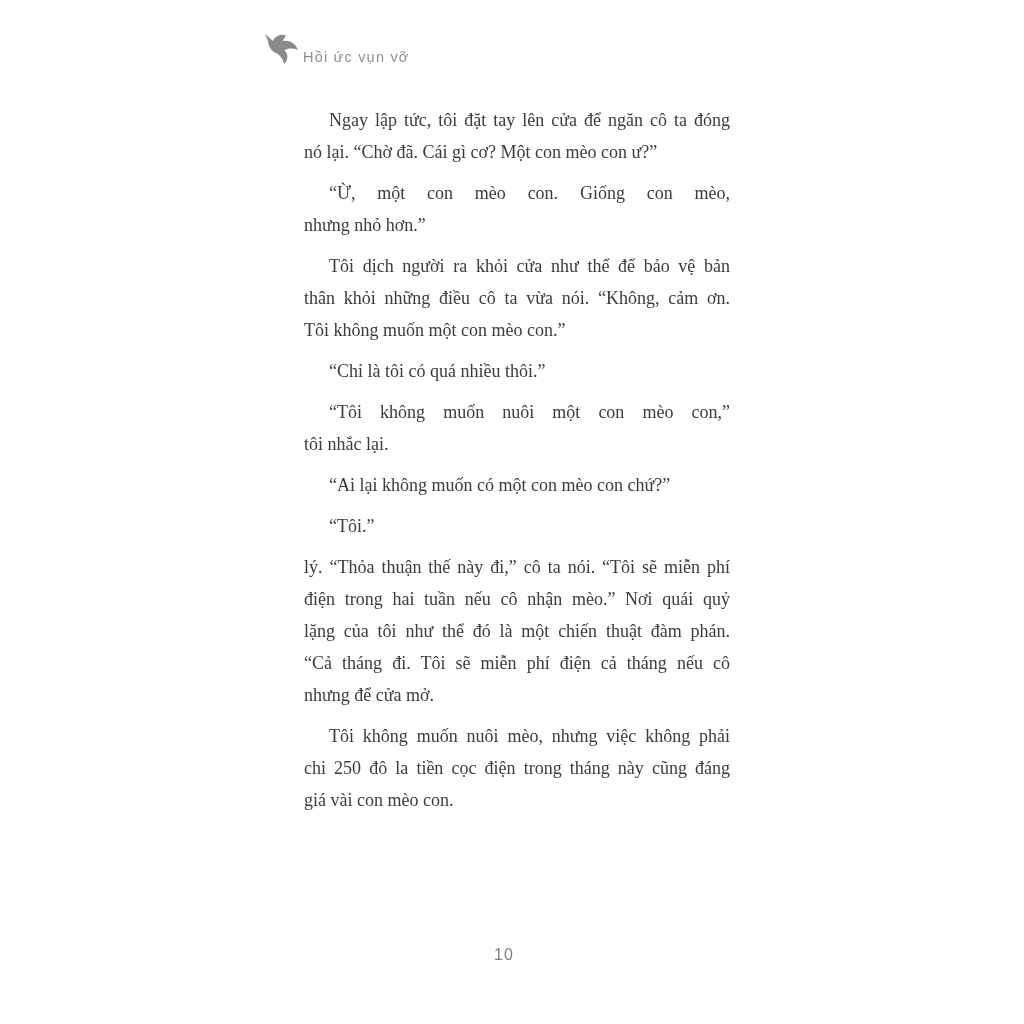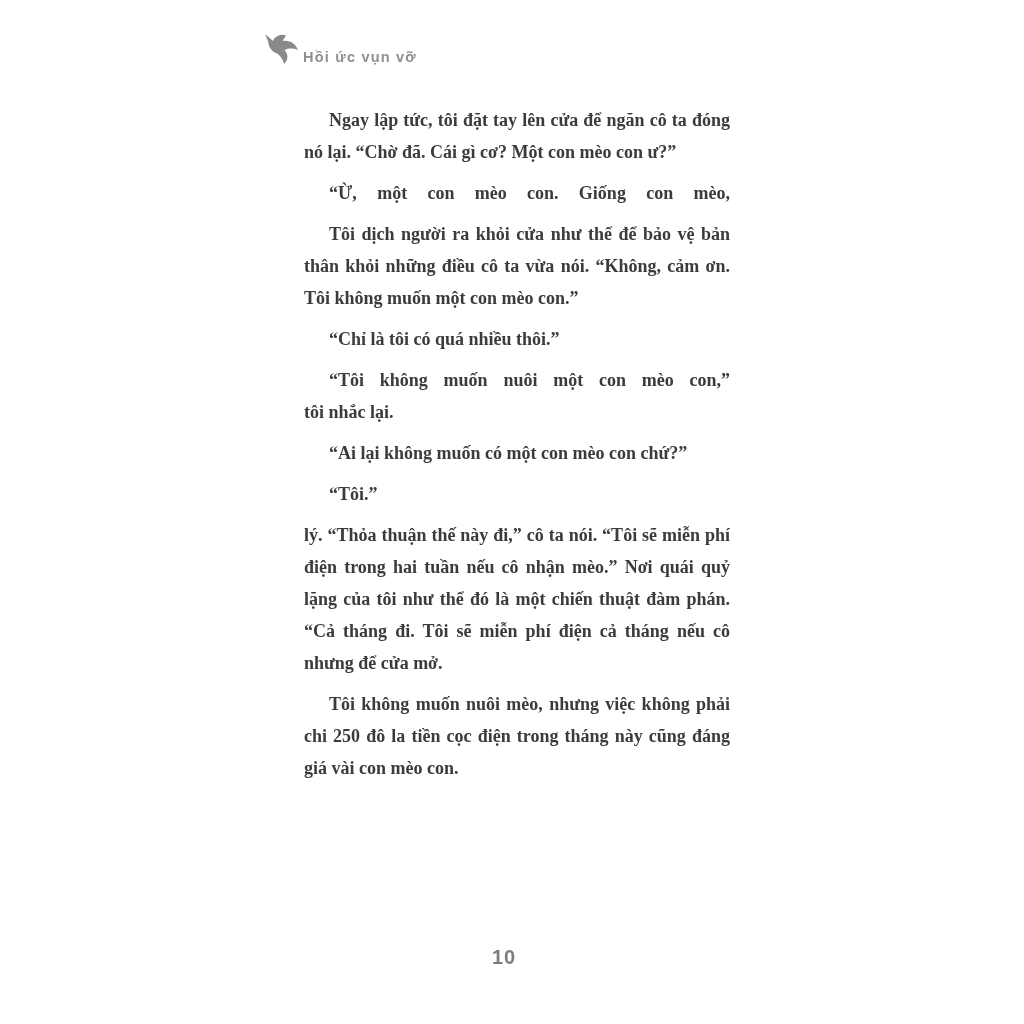--- a/index.html
+++ b/index.html
@@ -9,21 +9,20 @@
     height: 1024px;
     background: #ffffff;
     font-family: "Liberation Serif", serif;
     overflow: hidden;
   }
   .page {
     position: relative;
     width: 1024px;
     height: 1024px;
     background: #ffffff;
-    font-weight: bold;
   }
   
   .running-head {
     position: absolute;
     left: 262px;
     top: 32px;
     display: flex;
     align-items: flex-end;
     gap: 3px;
   }
@@ -51,21 +50,21 @@
   
   .folio {
     position: absolute;
     left: 278px;
     top: 946px;
     width: 452px;
     text-align: center;
   }
   .folio span {
     font-family: "Liberation Sans", sans-serif;
-    font-size: 20px;
+    font-size: 16px;
     color: #7d7d7d;
     letter-spacing: 1px;
   }
 </style>
 </head>
 <body>
 
 <div class="page">
 
   <header class="running-head">
@@ -79,20 +78,21 @@
     <span class="head-title">Hồi ức vụn vỡ</span>
   </header>
 
   <main class="text-block">
       <div class="paragraph">
         <div class="line first full">Ngay lập tức, tôi đặt tay lên cửa để ngăn cô ta đóng</div>
         <div class="line">nó lại. “Chờ đã. Cái gì cơ? Một con mèo con ư?”</div>
       </div>
       <div class="paragraph">
         <div class="line first full">“Ừ, một con mèo con. Giống con mèo,</div>
+        <div class="line">nhưng nhỏ hơn.”</div>
       </div>
       <div class="paragraph">
         <div class="line first full">Tôi dịch người ra khỏi cửa như thể để bảo vệ bản</div>
         <div class="line full">thân khỏi những điều cô ta vừa nói. “Không, cảm ơn.</div>
         <div class="line">Tôi không muốn một con mèo con.”</div>
       </div>
       <div class="paragraph">
         <div class="line first">“Chỉ là tôi có quá nhiều thôi.”</div>
       </div>
       <div class="paragraph">

